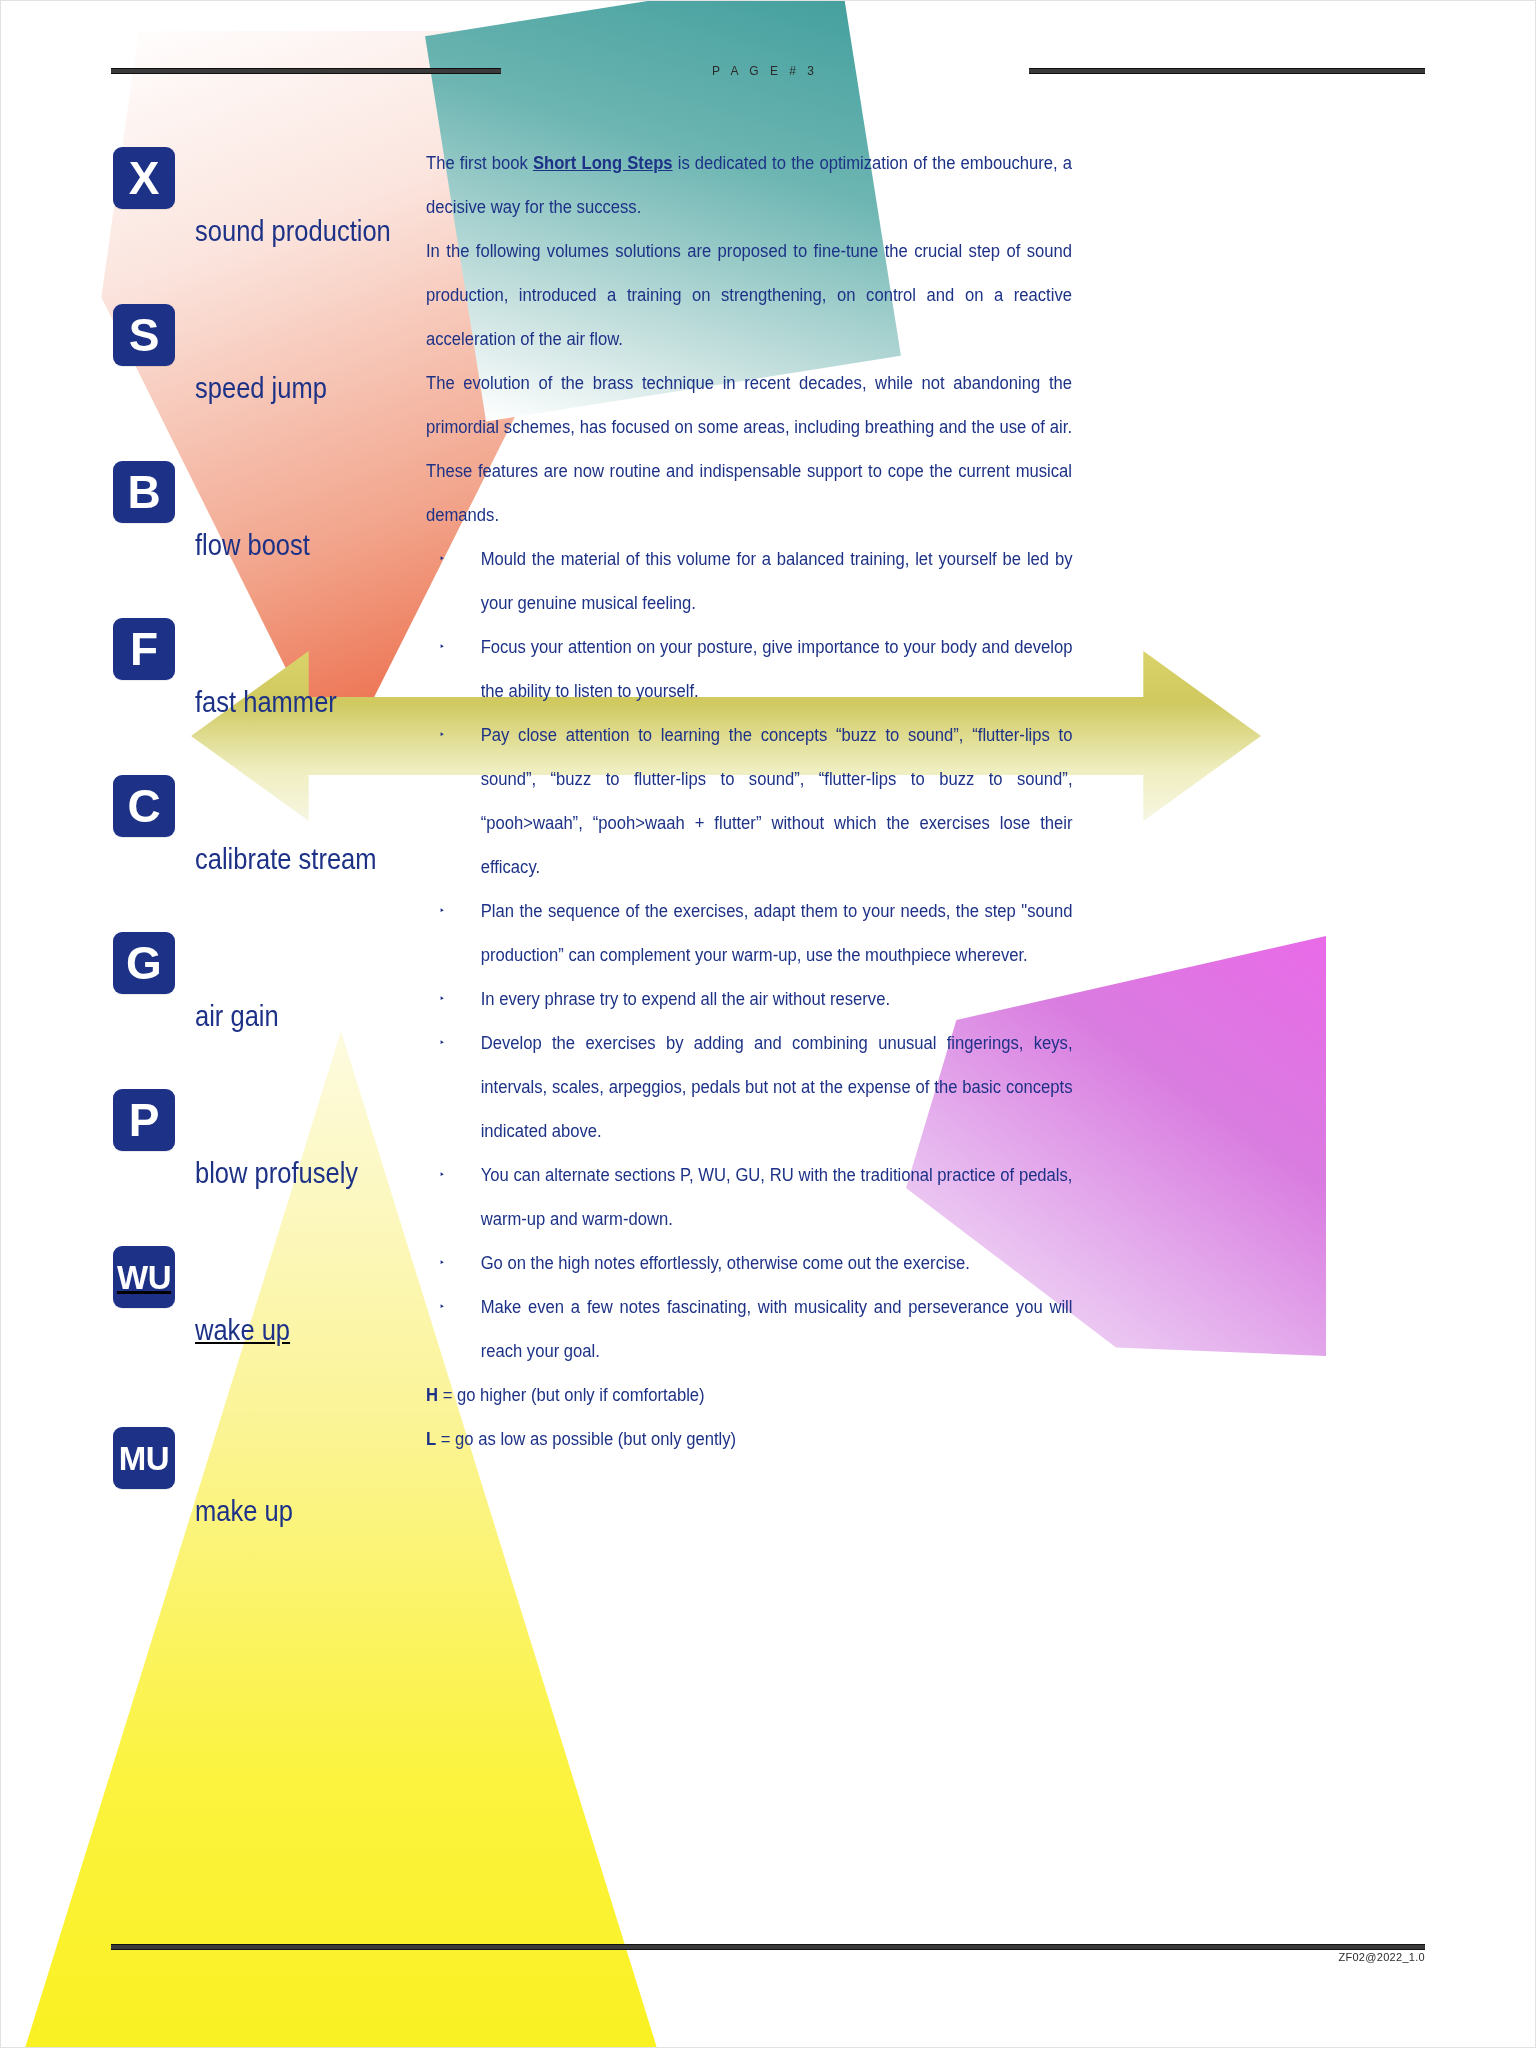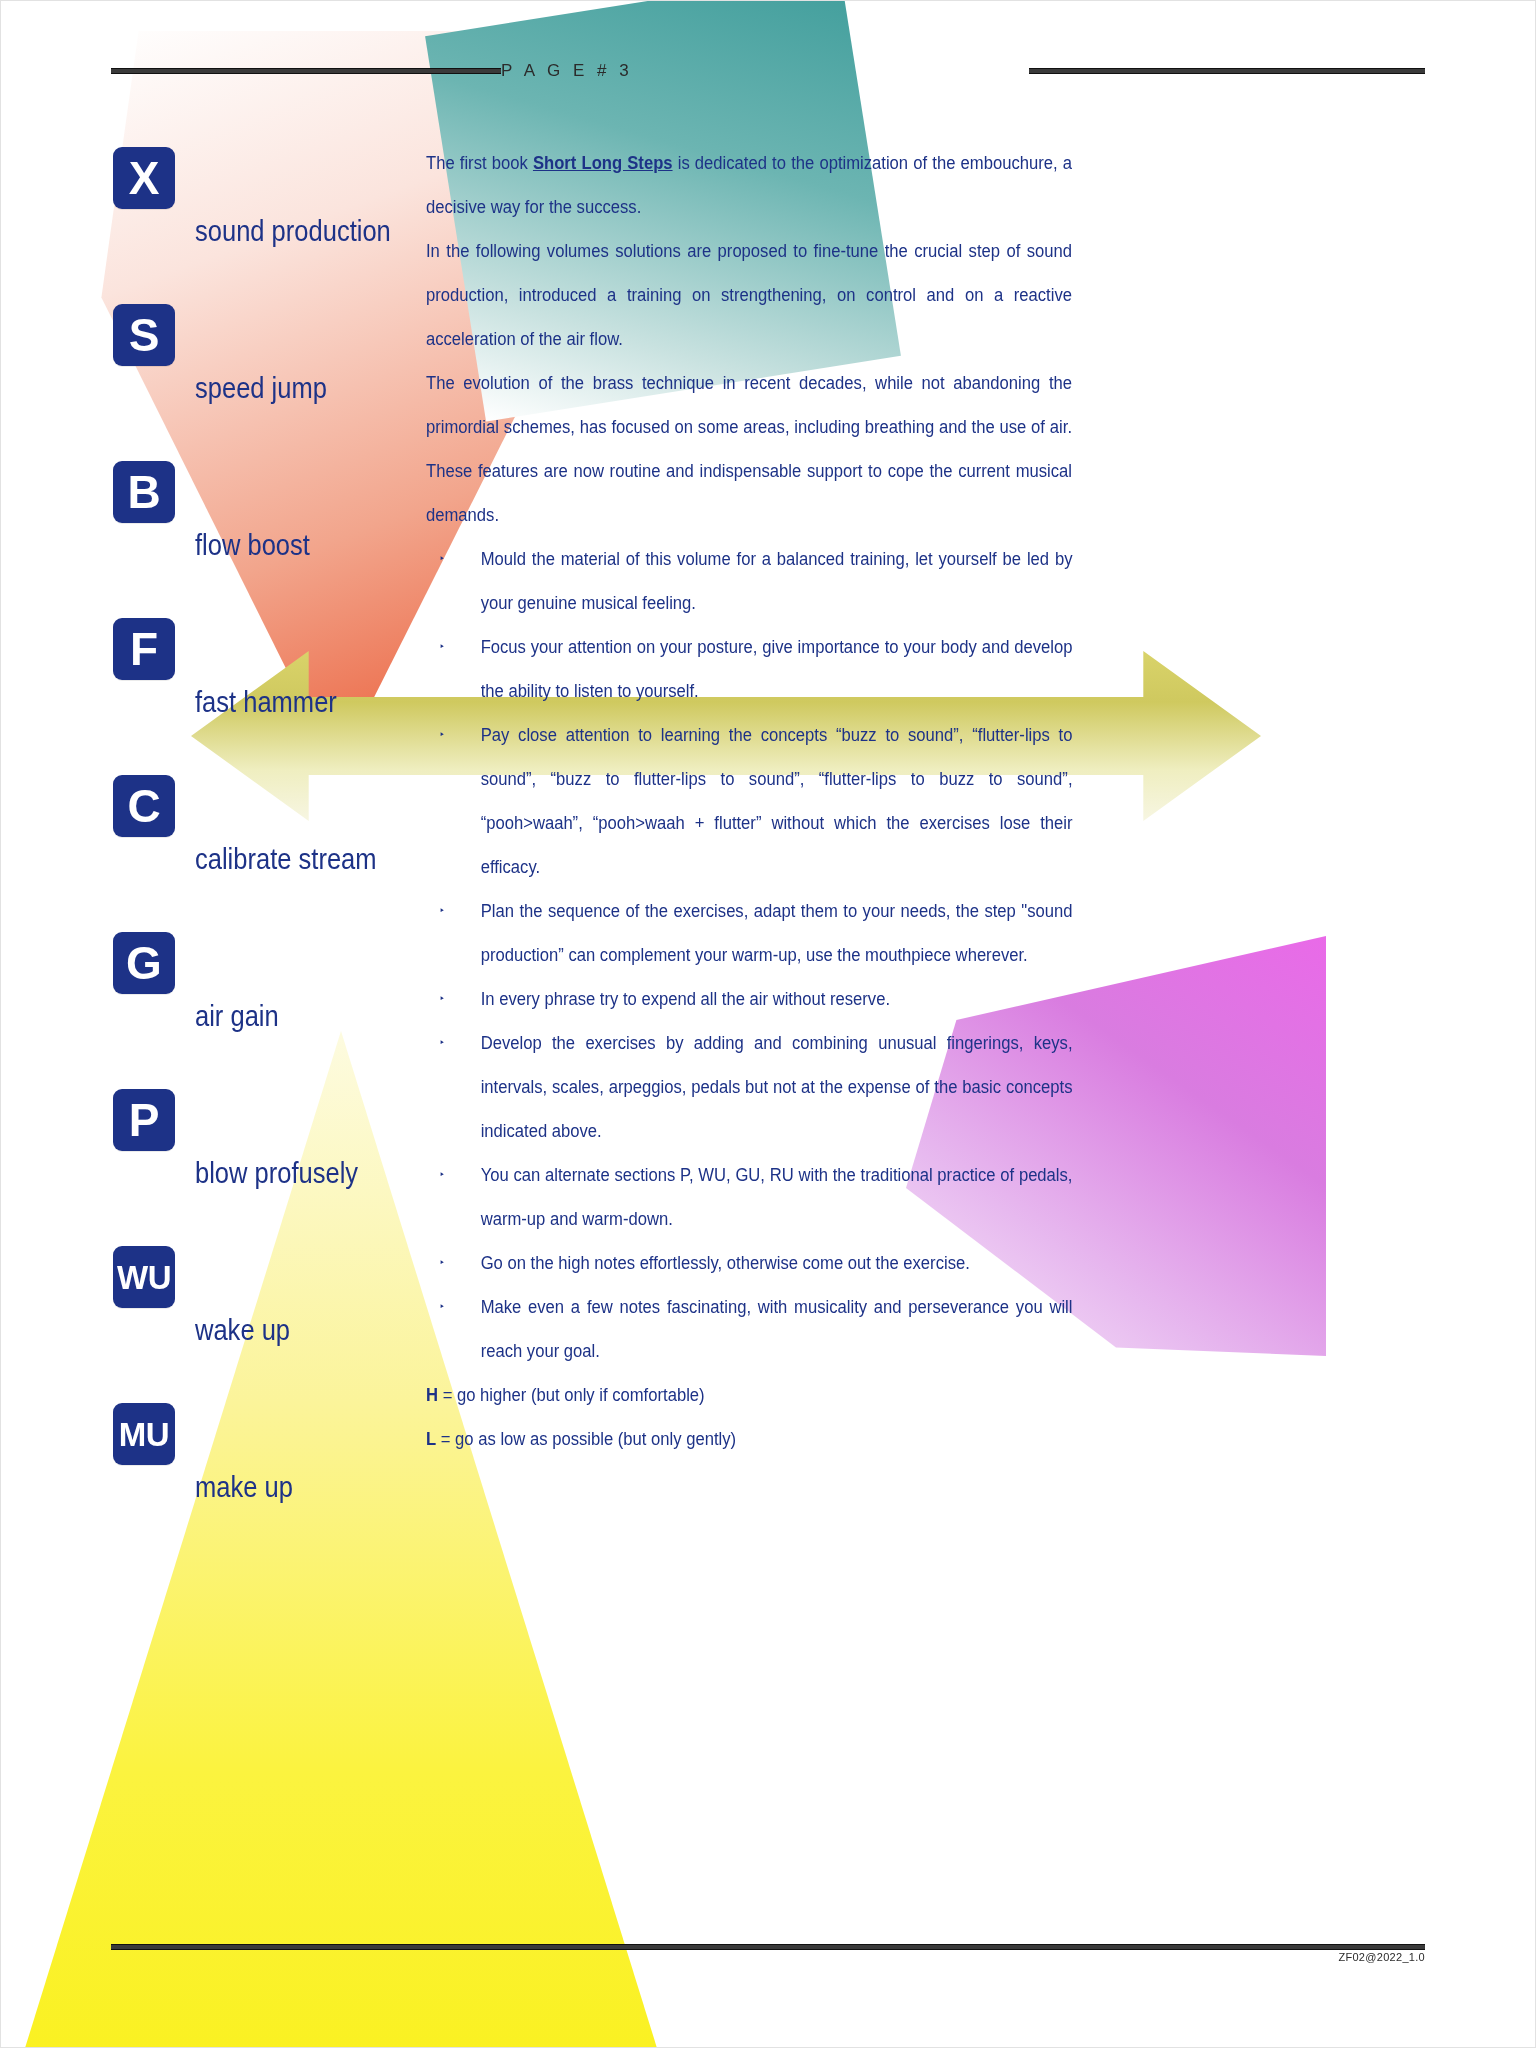--- a/index.html
+++ b/index.html
@@ -52,23 +52,23 @@
   .header{
     position:absolute;left:0;right:0;top:50px;height:40px;z-index:4;
     display:flex;align-items:center;
   }
   .hdr-rule{
     height:4px;background:#3a3a3a;border-top:1px solid #111;border-bottom:1px solid #111;
   }
   .hdr-rule.left{margin-left:110px;width:390px;}
   .hdr-rule.right{margin-right:110px;width:396px;flex:0 0 auto;}
   .hdr-title{
-    flex:1;text-align:left;
-    font-family:"Liberation Sans", sans-serif;
-    font-size:17px;letter-spacing:4px;color:#2b2b2b;font-weight:400;
+    flex:1;text-align:center;
+    font-family:"Liberation Sans", sans-serif;
+    font-size:12px;letter-spacing:4px;color:#2b2b2b;font-weight:400;
     white-space:nowrap;
   }
 
   
   .footer-rule{
     position:absolute;left:110px;right:110px;top:1943px;height:4px;z-index:4;
     background:#3a3a3a;border-top:1px solid #111;border-bottom:1px solid #111;
   }
   .footer-code{
     position:absolute;right:110px;top:1950px;z-index:4;
@@ -190,21 +190,21 @@
     <div class="idx-item" style="margin-bottom:56px;">
       <div class="badge one">G</div>
       <div class="idx-label">air gain</div>
     </div>
 
     <div class="idx-item" style="margin-bottom:56px;">
       <div class="badge one">P</div>
       <div class="idx-label">blow profusely</div>
     </div>
 
-    <div class="idx-item" style="margin-bottom:56px;">
+    <div class="idx-item" style="margin-bottom:80px;text-decoration:underline;">
       <div class="badge two">WU</div>
       <div class="idx-label">wake up</div>
     </div>
 
 
     <div class="idx-item">
       <div class="badge two">MU</div>
       <div class="idx-label">make up</div>
     </div>
 

